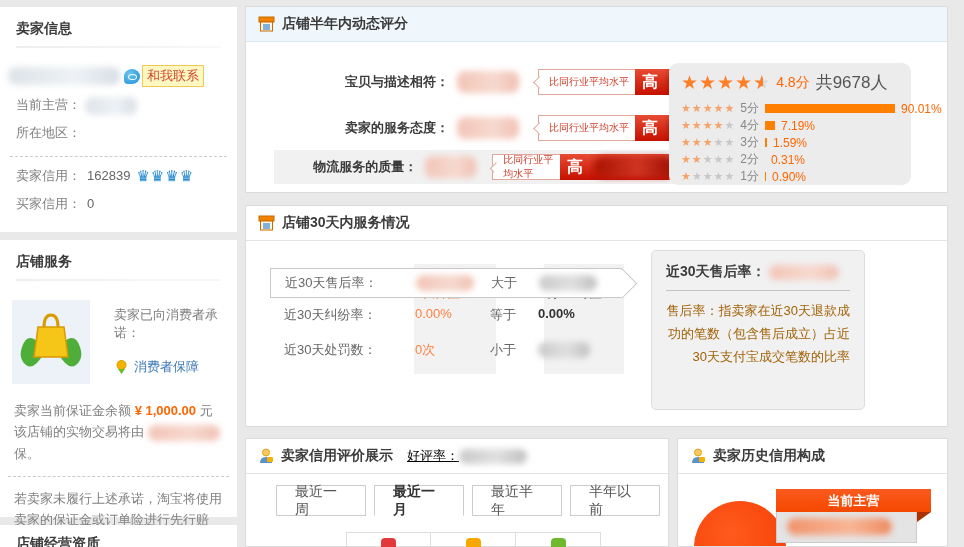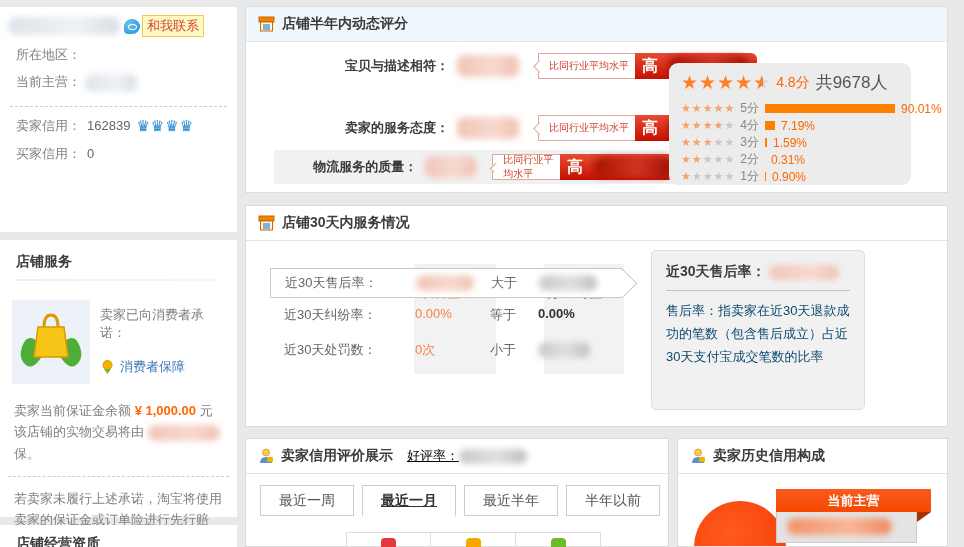--- a/index.html
+++ b/index.html
@@ -30,21 +30,21 @@
   .sec2 { height:277px; }
   .sec3 { height:22px; overflow:hidden; }
   .namerow { display:flex; align-items:center; padding:8px 8px 0 8px; }
   .ww-icon { width:16px; height:15px; background:radial-gradient(circle at 35% 35%,#6cc4f0,#1d8fd6); border-radius:50% 50% 50% 4px; margin:0 2px 0 4px; position:relative; flex:0 0 auto; }
   .ww-icon::after { content:""; position:absolute; left:4px; top:5px; width:7px; height:4px; border:1px solid #fff; border-radius:50%; }
   .contact-btn { background:#fef9c3; border:1px solid #f0c853; color:#d5432c; font-size:13px; padding:1px 4px; cursor:pointer; white-space:nowrap; }
   .side-field { padding:9px 16px 0; color:#808080; }
   .credit-row { padding:10px 16px 0; color:#808080; display:flex; align-items:center; }
   .credit-val { color:#666; margin-left:6px; }
   .crowns { color:#2a8ad0; font-size:15px; letter-spacing:1px; margin-left:6px; text-shadow:0 1px 0 #bfe2f5; }
-  .svc-flex { display:flex; padding:10px 10px 0 12px; }
+  .svc-flex { display:flex; padding:10px 10px 0 12px;gap:14px; }
   .bag-box { width:78px; height:84px; background:#edf2f8; flex:0 0 auto; display:flex; align-items:center; justify-content:center; }
   .svc-right { padding:6px 0 0 10px; }
   .promise { color:#808080; }
   .guarantee { display:flex; align-items:center; margin-top:16px; }
   .deposit { padding:16px 14px 0; color:#808080; line-height:1.65; }
   .money { color:#ff6600; font-weight:bold; }
   .disclaimer { padding:12px 14px 0; color:#808080; line-height:1.6; }
   .play-ico { display:inline-block; width:13px; height:13px; border:1px solid #bcd0e0; background:#f4f9fd; color:#4a90c4; font-size:8px; line-height:11px; text-align:center; vertical-align:-2px; cursor:pointer; }
 
   
@@ -82,28 +82,28 @@
   .colhead.ind  { left:300px; color:#3c3c3c; }
   .svc-row1 { position:absolute; left:24px; top:62px; width:352px; height:30px; background:#fff; border:1px solid #c8c8c8; display:flex; align-items:center; cursor:pointer; z-index:2; }
   .row-arrow { position:absolute; right:-12px; top:3.5px; width:21px; height:21px; border-top:1px solid #c8c8c8; border-right:1px solid #c8c8c8; background:#fff; transform:rotate(45deg); }
   .svc-row { position:absolute; left:24px; width:352px; height:30px; display:flex; align-items:flex-start; z-index:1; }
   .svc-label { width:135px; padding-left:14px; color:#666; }
   .svc-shop { width:85px; padding-left:10px; color:#ff8040; }
   .svc-cmp { width:48px; color:#666; }
   .svc-ind { color:#333; font-weight:bold; }
   .info-box { position:absolute; left:405px; top:44px; width:214px; height:160px; background:#f1f1f1; border:1px solid #ddd; border-radius:5px; padding:12px 14px; }
   .ib-title { font-weight:bold; color:#3c3c3c; font-size:14px; padding-bottom:9px; border-bottom:1px solid #c3c3c3; }
-  .ib-desc { color:#0c4a6e; line-height:1.75; margin-top:9px; }
+  .ib-desc { color:#a16207; line-height:1.75; margin-top:9px;text-align:right; }
 
   
   #panel3 { left:245px; top:438px; width:424px; height:109px; }
   .rate-label { color:#000000; margin-left:14px;text-decoration:underline; }
-  .tabs { position:absolute; left:14px; top:46px; display:flex; }
+  .tabs { position:absolute; left:30px; top:46px; display:flex; }
   .tab { border:1px solid #ccc; background:#fff; height:31px; padding:0 18px; display:flex; align-items:center; color:#555; font-size:14px; margin-right:8px; cursor:pointer; }
-  .tab.active { font-weight:bold; color:#333; border-bottom-color:#fff;text-decoration:underline; }
+  .tab.active { font-weight:bold; color:#333; border-bottom-color:#fff; }
   .mini-table { position:absolute; left:100px; top:93px; display:flex; }
   .mini-cell { width:85px; height:30px; border:1px solid #ddd; border-left:none; display:flex; justify-content:center; padding-top:5px; }
   .mini-cell:first-child { border-left:1px solid #ddd; }
   .mini-ico { width:15px; height:12px; border-radius:4px 4px 0 0; }
   .ico-red { background:#e4393c; } .ico-yellow { background:#f7a800; } .ico-green { background:#6fb92c; }
 
   
   #panel4 { left:677px; top:438px; width:271px; height:109px; overflow:hidden; }
   .pie { position:absolute; left:16px; top:62px; width:92px; height:92px; border-radius:50%; background:radial-gradient(circle at 40% 35%,#ff5a1e,#f43b00); }
   .connector { position:absolute; left:96px; top:68px; width:26px; height:1px; background:#aaa; transform:rotate(-28deg); }
@@ -113,31 +113,32 @@
   .co-body { background:#e4e4e4; border:1px solid #ccc; border-top:none; height:31px; width:141px; padding:6px 0 0 10px; }
 
   .head-ico { flex:0 0 auto; }
 </style>
 </head>
 <body>
 
 <div class="sidebar">
 
   <div class="side-sec sec1">
+    <div class="side-head">卖家信息</div>
     <div class="namerow">
       <span class="blur steel" style="width:112px;height:18px;"></span>
       <span class="ww-icon"></span>
       <span class="contact-btn">和我联系</span>
     </div>
     <div class="side-field">
-      <span>所在地区：</span>
-    </div>
-    <div class="side-field">
       <span>当前主营：</span>
       <span class="blur steel" style="width:52px;height:18px;"></span>
+    </div>
+    <div class="side-field">
+      <span>所在地区：</span>
     </div>
     <div class="dashed" style="margin:14px 10px 0;"></div>
     <div class="credit-row">
       <span>卖家信用：</span>
       <span class="credit-val">162839</span>
       <span class="crowns">♛♛♛♛</span>
     </div>
     <div class="credit-row">
       <span>买家信用：</span>
       <span class="credit-val">0</span>
@@ -190,21 +191,21 @@
 <div class="panel" id="panel1">
   <div class="p-head blue">
     <svg class="head-ico" width="17" height="16" viewBox="0 0 17 16">
       <rect x="1" y="1" width="15" height="5" fill="#f08300" stroke="#c96a00"></rect>
       <rect x="2.5" y="6" width="12" height="9" fill="#fff3df" stroke="#c96a00"></rect>
       <rect x="5" y="8" width="7" height="6" fill="#7fb2d8"></rect>
     </svg>
     <span class="p-title">店铺半年内动态评分</span>
   </div>
 
-  <div class="dyn-row" style="top:42px;">
+  <div class="dyn-row" style="top:58px;">
     <span class="dyn-label">宝贝与描述相符：</span>
     <span class="dyn-score blur pink" style="height:22px;"></span>
     <span class="badge">
       <span class="badge-tail"></span>
       <span class="badge-txt">比同行业平均水平</span>
       <span class="badge-hi">高</span>
       <span class="badge-val">
           <span class="blur darkred" style="width:80px;height:20px;border-radius:10px;"></span>
         </span>
     </span>

